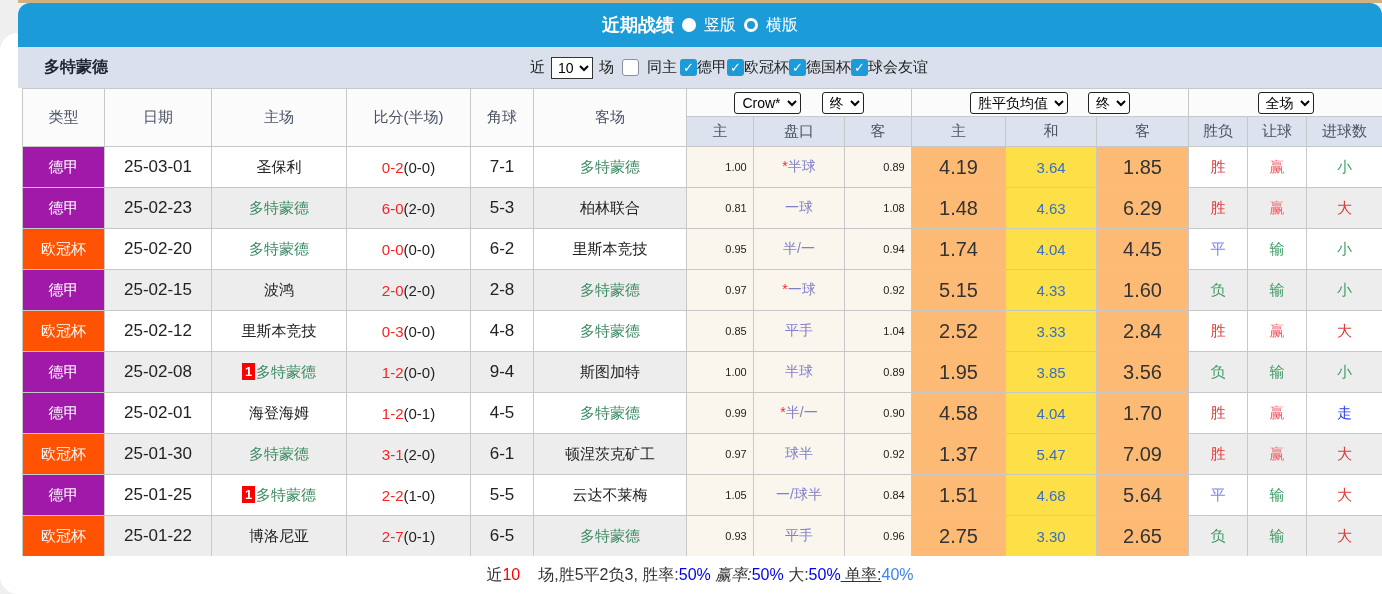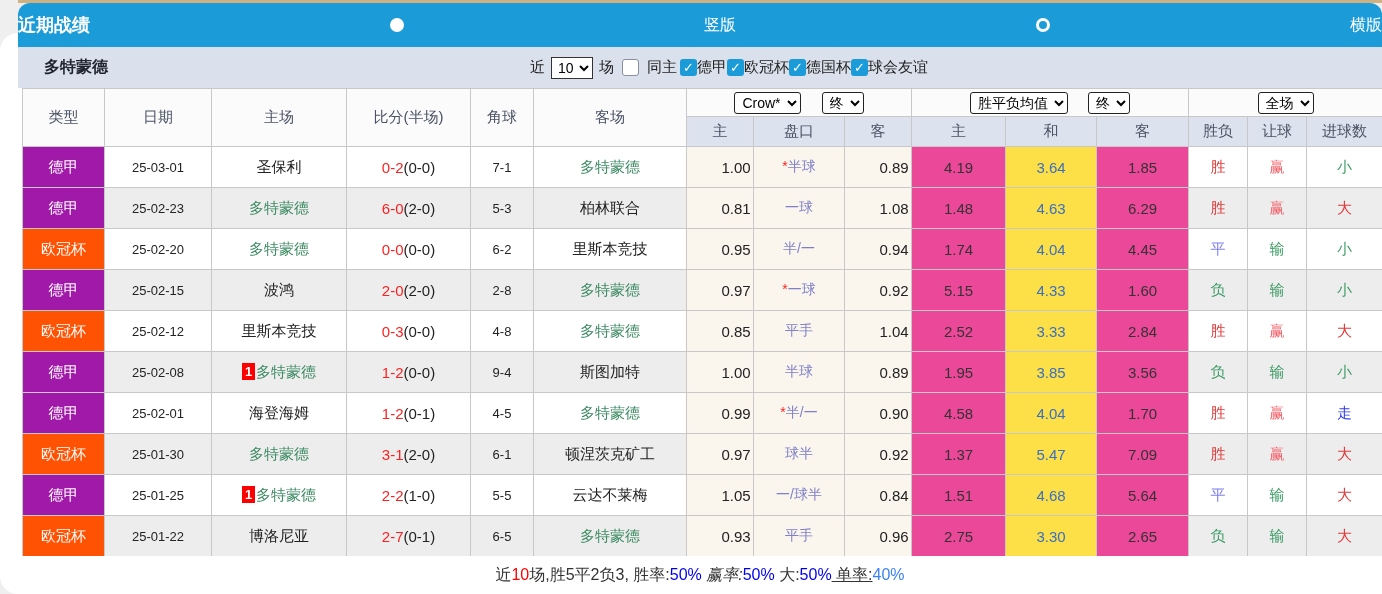--- a/index.html
+++ b/index.html
@@ -13,21 +13,21 @@
   .white-panel {
     position:absolute; left:0; top:33px; right:0; bottom:0;
     background:#ffffff; border-radius:18px 0 0 18px;
   }
   .tan-strip {
     position:absolute; left:18px; top:0; right:0; height:3px; background:#cfb182;
   }
   .title-bar {
     position:absolute; left:18px; top:3px; right:0; height:44px;
     background:#1b9bd8; border-radius:12px 12px 0 0;
-    display:flex; align-items:center; justify-content:space-between;
+    display:flex; align-items:center; justify-content:center;
     color:#fff; gap:8px;
   }
   .title-bar .title { font-size:18px; font-weight:bold; }
   .title-bar .radio-label { font-size:16px; }
   .radio { display:inline-block; width:14px; height:14px; border-radius:50%; }
   .radio.filled { background:#fff; }
   .radio.hollow { background:transparent; border:3px solid #fff; }
   .filter-bar {
     position:absolute; left:18px; top:47px; right:0; height:41px;
     background:#dbe1ec; display:flex; align-items:center;
@@ -60,34 +60,34 @@
   thead tr.selects-row th { height:28px; background:#fbfbfb; }
   thead tr.selects-row select {
     font-size:14px; border:1.5px solid #222; background:#fff; border-radius:3px;
     padding:1px 3px; margin:1px 8px;
   }
   thead tr.subhead-row th { height:30px; }
   tbody tr { height:41px; }
   tbody tr.even td { background:#ededed; }
   tbody tr.odd td { background:#ffffff; }
   td.league-cell { color:#fff; font-size:15px; padding:0; }
-  td.date-cell, td.corner-cell { font-size:13px; color:#222; }
+  td.date-cell, td.corner-cell { font-size:17px; color:#222; }
   td.team-cell { font-size:15px; color:#222; }
   .team { color:#3d8b63; }
   .rank-badge {
     display:inline-block; background:#ff0000; color:#fff; font-size:13px; font-weight:bold;
     padding:0 3px; margin-right:1px; line-height:17px; vertical-align:1px;
   }
   td.score-cell { font-size:15px; }
   .score-full { color:#ff1f1f; }
   .score-half { color:#222;margin-top:23px; }
-  tbody tr td.odds-col { background:#faf6ee; font-size:15px; color:#222;padding-left:32px; }
+  tbody tr td.odds-col { background:#faf6ee; font-size:11px; color:#222;padding-left:32px; }
   tbody tr td.handicap-col { background:#faf6ee; font-size:14px; color:#8080c8; }
   .handicap-star { color:#ff1f1f; }
-  tbody tr td.avg-col { background:#ec4899; font-size:15px; color:#333; }
+  tbody tr td.avg-col { background:#fdba74; font-size:20px; color:#333; }
   tbody tr td.avg-draw-col { background:#fde047; font-size:15px; color:#3b6fc0; }
   td.result-col { font-size:15px; }
   .c-red  { color:#e03a3a; }
   .c-pink { color:#f4626a; }
   .c-green{ color:#3a9a62; }
   .c-blue { color:#8080f0; }
   .c-walk { color:#2f3cf0; }
   .summary-footer {
     position:absolute; left:18px; right:0; top:556px; height:38px;
     background:#fff; display:flex; align-items:center; justify-content:center;
@@ -354,21 +354,21 @@
     <td class="result-col c-green">负</td>
     <td class="result-col c-green">输</td>
     <td class="result-col c-red">大</td>
   </tr>
     </tbody>
 </table>
 
 <div class="summary-footer" id="summary-footer">
     <span style="color: rgb(51, 51, 51); white-space: pre;">近</span>
     <span style="color: rgb(255, 0, 0); white-space: pre;">10</span>
-    <span style="color: rgb(51, 51, 51); white-space: pre;">场,胜5平2负3, 胜率:</span>
+    <span style="color: rgb(51, 51, 51); white-space: pre; padding-left: 18px;">场,胜5平2负3, 胜率:</span>
     <span style="color: rgb(0, 0, 238); white-space: pre;">50%</span>
     <span style="color: rgb(51, 51, 51); white-space: pre; font-style: italic;"> 赢率:</span>
     <span style="color: rgb(0, 0, 238); white-space: pre;">50%</span>
     <span style="color: rgb(51, 51, 51); white-space: pre;"> 大:</span>
     <span style="color: rgb(0, 0, 238); white-space: pre;">50%</span>
     <span style="color: rgb(51, 51, 51); white-space: pre; text-decoration: underline;"> 单率:</span>
     <span style="color: #3b82f6; white-space: pre;">40%</span>
   </div>
 
 </body></html>

